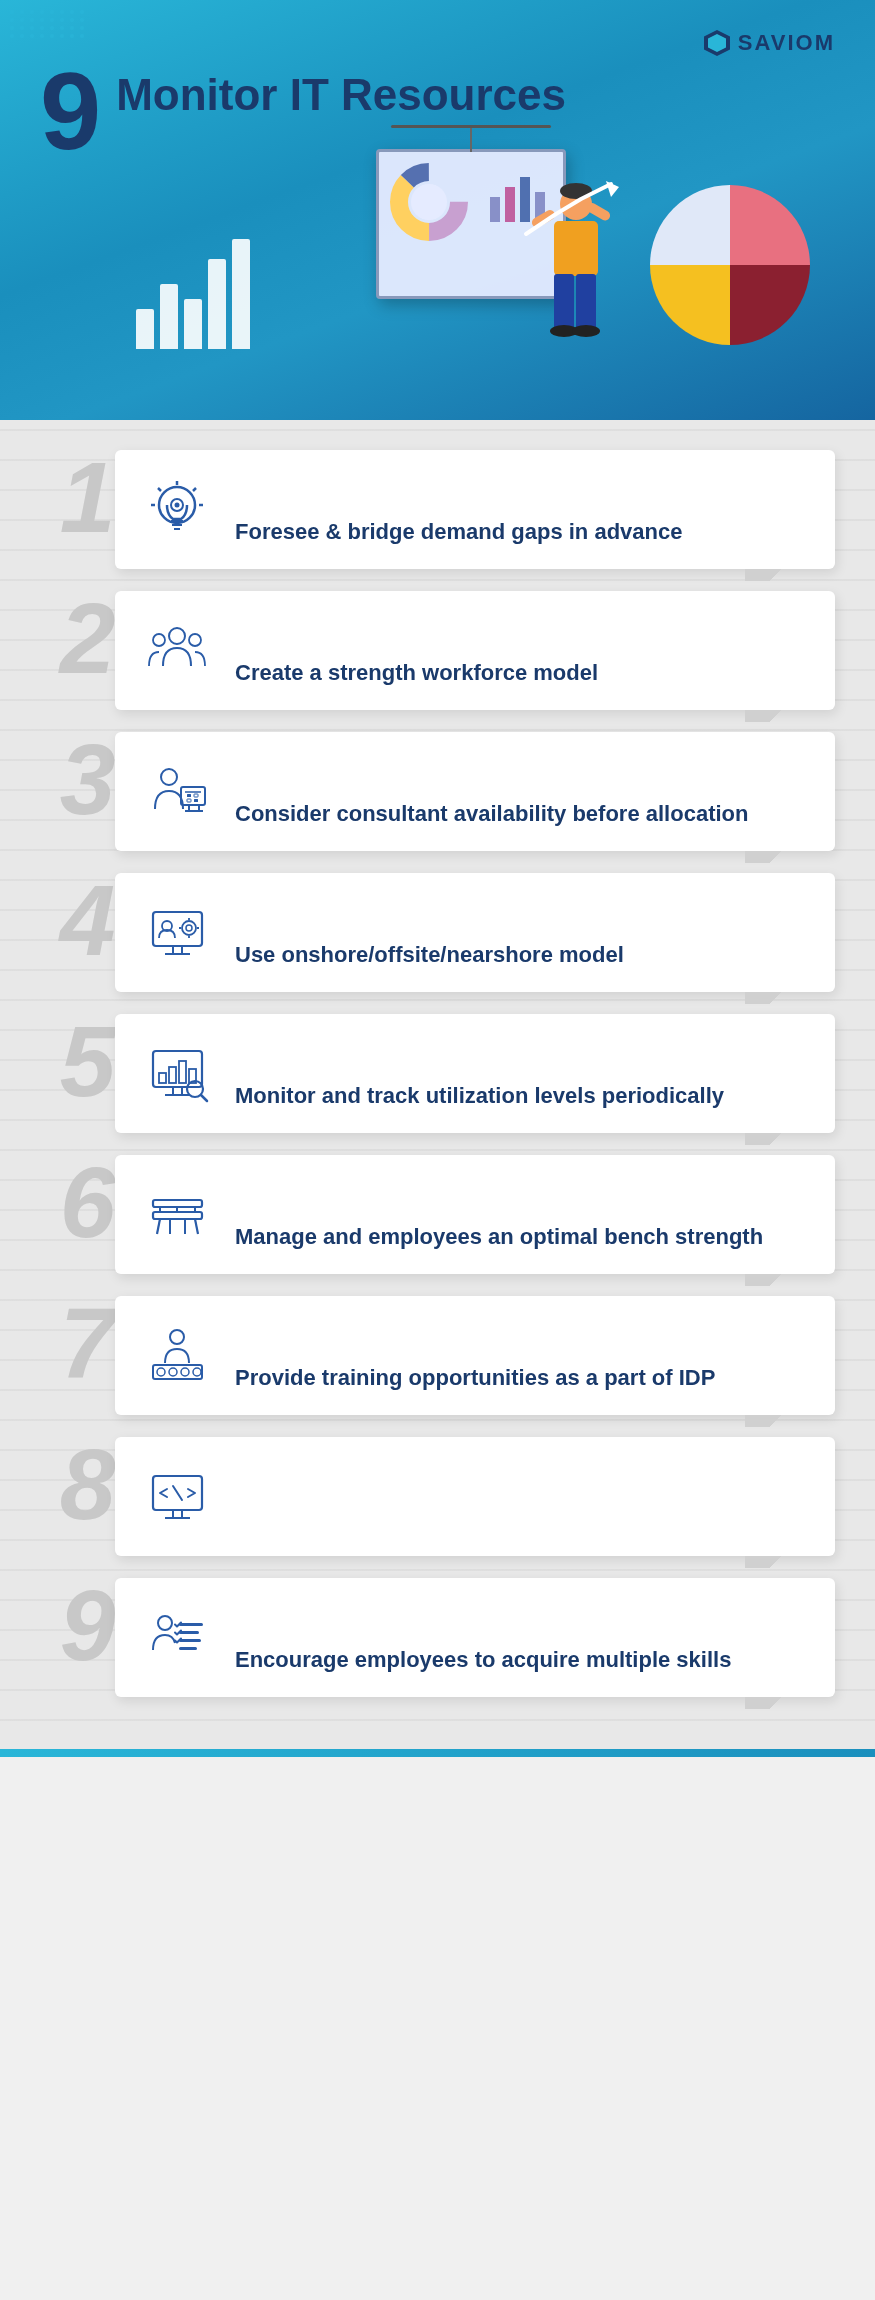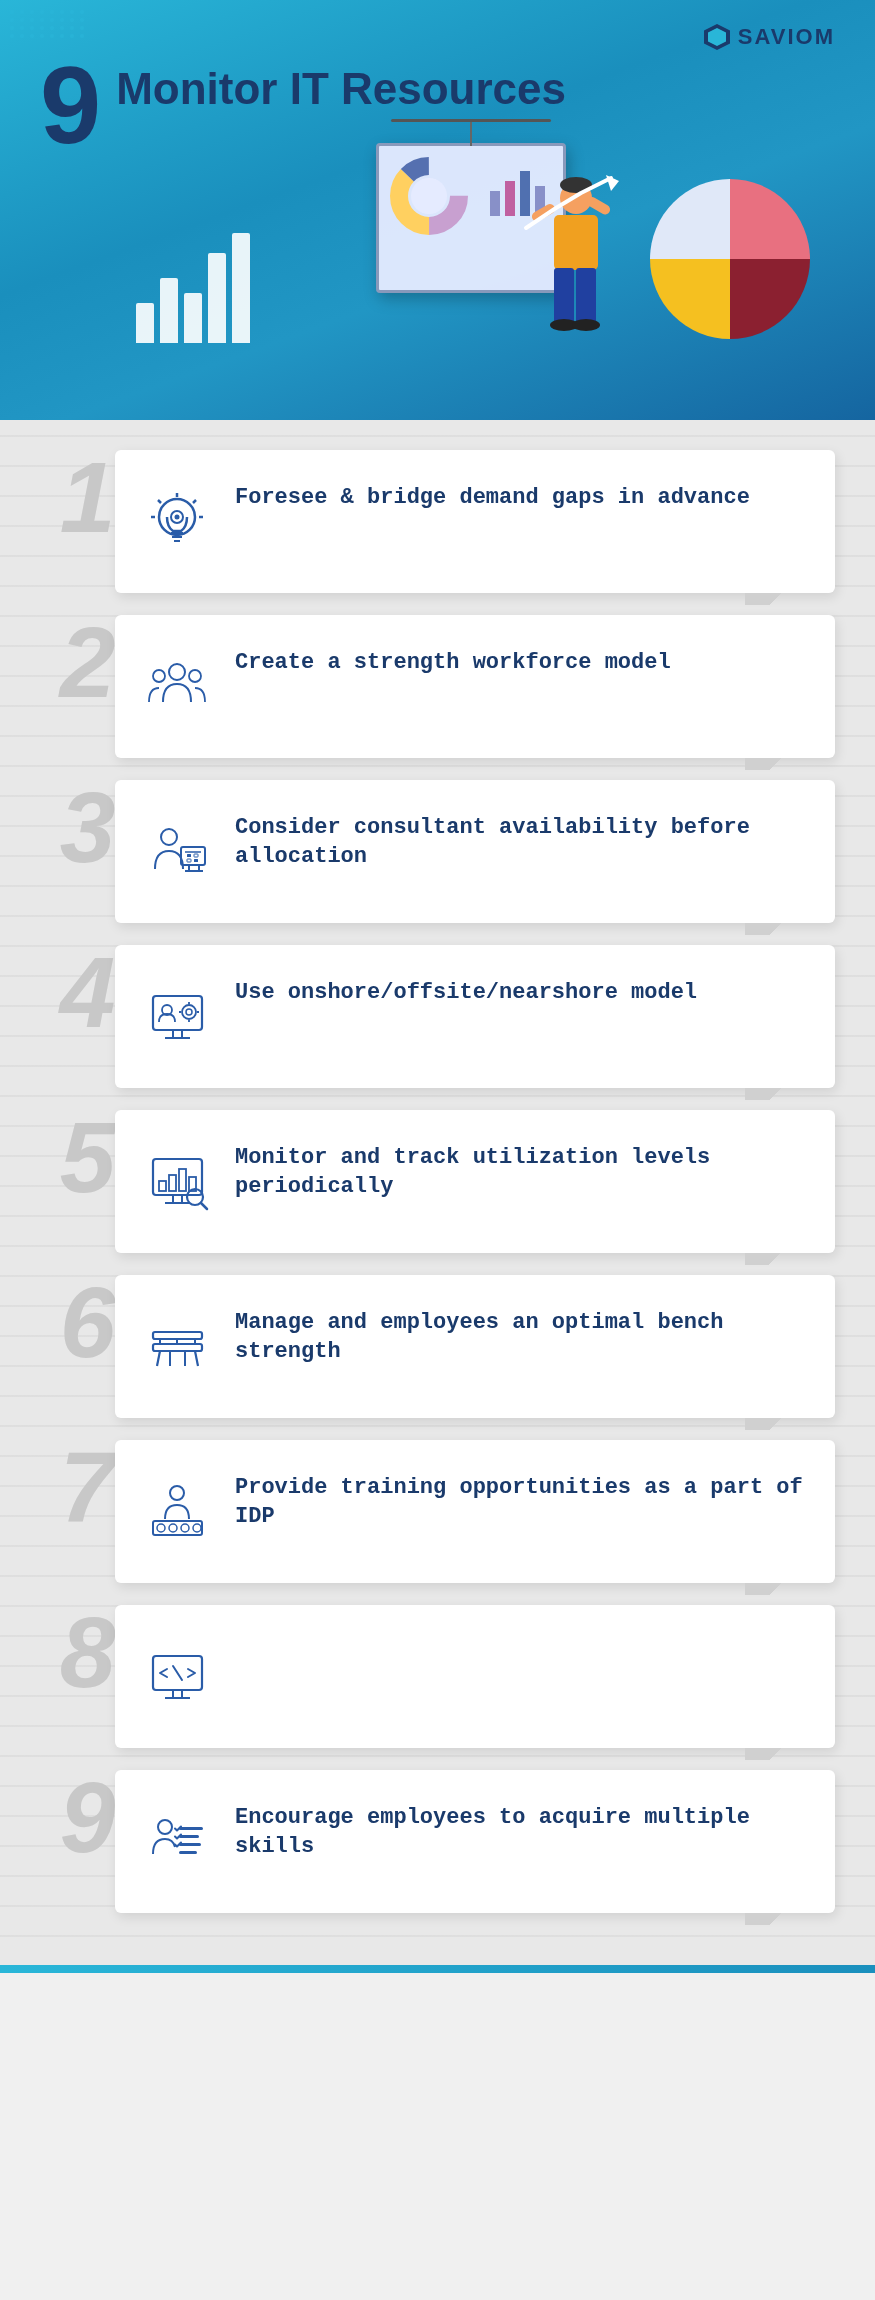--- a/index.html
+++ b/index.html
@@ -9,21 +9,21 @@
       min-height: 2300px;
       background: #f0f0f0;
       font-family: 'Arial', sans-serif;
       overflow-x: hidden;
     }
 
     
     .header-section {
       background: linear-gradient(160deg, #29b6d8 0%, #1a8fbd 40%, #2196c4 60%, #1565a0 100%);
       width: 100%;
-      padding: 24px 40px 0 40px;
+      padding: 30px 40px 0 40px;
       position: relative;
       min-height: 420px;
       overflow: hidden;
     }
 
     .logo-area {
       display: flex;
       justify-content: flex-end;
       align-items: center;
       margin-bottom: 10px;
@@ -131,27 +131,26 @@
       z-index: 1;
       margin-top: 5px;
       font-style: italic;
     }
 
     .strategy-card {
       background: white;
       border-radius: 6px;
       flex: 1;
       display: flex;
-      align-items: flex-start;
-      padding: 34px 25px;
+      align-items: flex-end;
+      padding: 22px 25px;
       box-shadow: 2px 4px 12px rgba(0,0,0,0.1);
       position: relative;
       margin-left: -20px;
       z-index: 2;
-      font-family: Liberation Mono, monospace;
     }
 
     
     .strategy-card::after {
       content: '';
       position: absolute;
       bottom: -12px;
       right: 30px;
       width: 60px;
       height: 12px;

